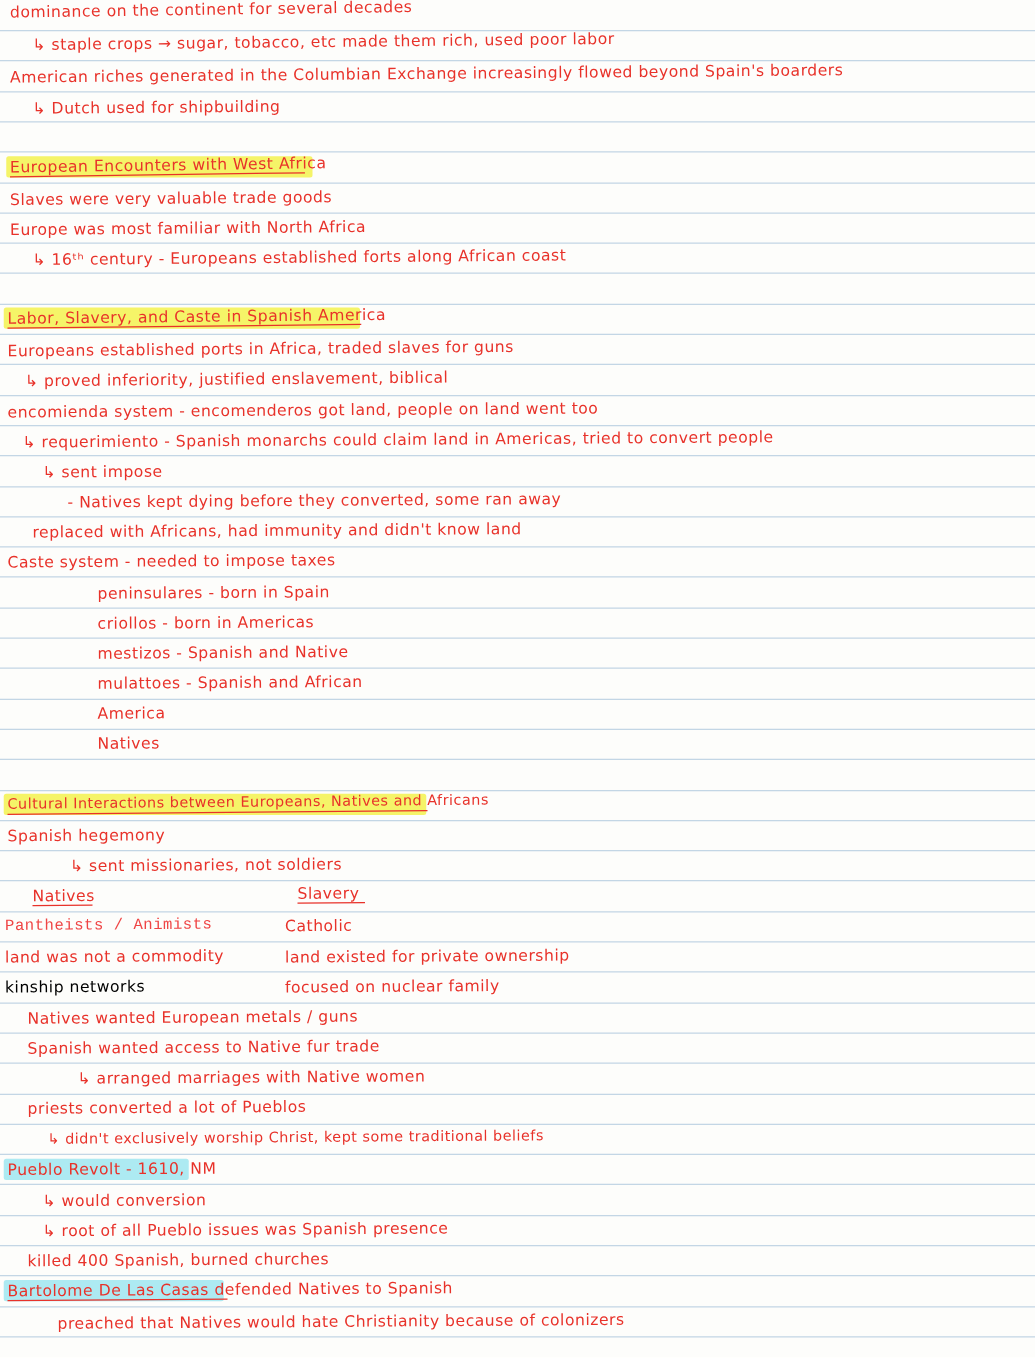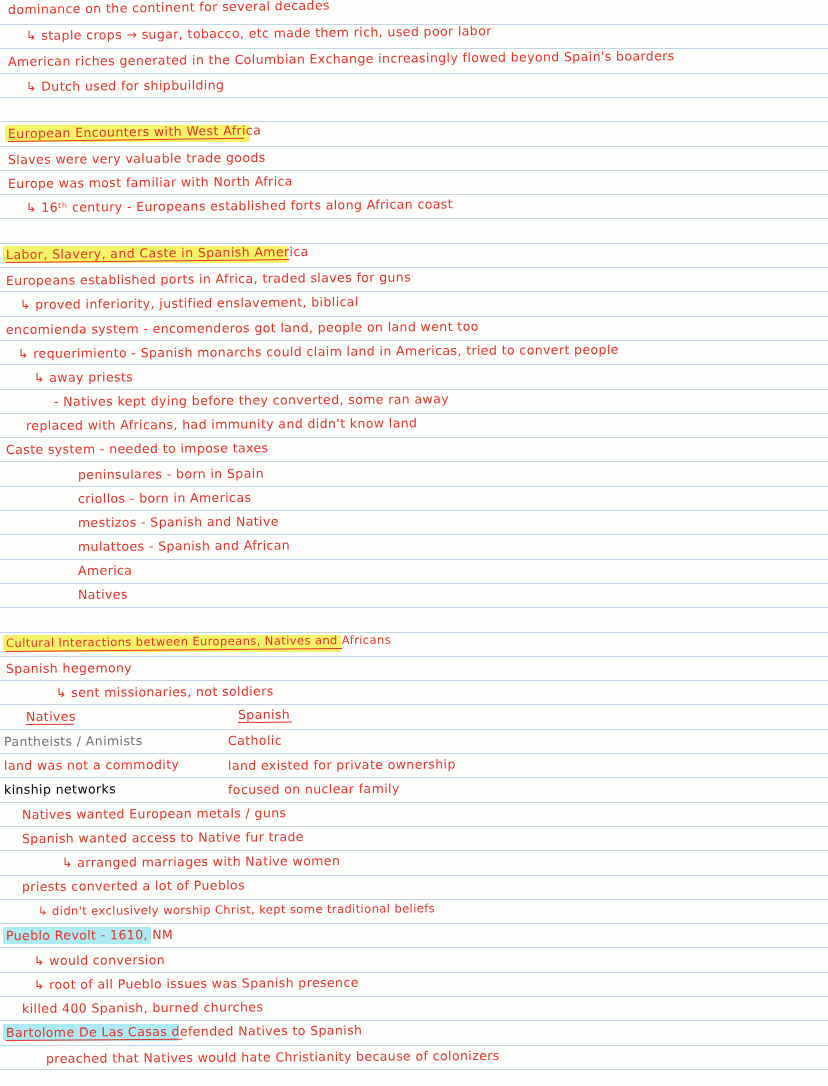--- a/index.html
+++ b/index.html
@@ -117,40 +117,40 @@
       <div class="ln" style="left: 8px; top: 152px; color: rgb(232, 50, 42); transform: rotate(-0.5deg);">Slaves were very valuable trade goods</div>
       <div class="ln" style="left: 8px; top: 176px; color: rgb(232, 50, 42); transform: rotate(-0.5deg);">Europe was most familiar with   North Africa</div>
       <div class="ln" style="left: 26px; top: 200px; color: rgb(232, 50, 42); transform: rotate(-0.5deg);">↳ 16ᵗʰ century - Europeans established forts  along African coast</div>
       <div class="hl yellow" style="left: 3px; top: 246px; width: 285px; height: 17px;"></div>
       <div class="ln" style="left: 6px; top: 247px; color: rgb(232, 50, 42); transform: rotate(-0.6deg); font-weight: 500;">Labor, Slavery, and Caste in Spanish America</div>
       <div class="ul" style="left: 6px; top: 262px; width: 283px; background: rgb(232, 50, 42); transform: rotate(-0.6deg); transform-origin: left center;"></div>
       <div class="ln" style="left: 6px; top: 273px; color: rgb(232, 50, 42); transform: rotate(-0.5deg);">Europeans established ports in Africa, traded slaves for guns</div>
       <div class="ln" style="left: 20px; top: 297px; color: rgb(232, 50, 42); transform: rotate(-0.5deg);">↳ proved  inferiority, justified  enslavement, biblical</div>
       <div class="ln" style="left: 6px; top: 322px; color: rgb(232, 50, 42); transform: rotate(-0.4deg);">encomienda system - encomenderos got land, people on  land went too</div>
       <div class="ln" style="left: 18px; top: 346px; color: rgb(232, 50, 42); transform: rotate(-0.4deg);">↳ requerimiento - Spanish monarchs could claim land in Americas, tried to convert people</div>
-      <div class="ln" style="left: 34px; top: 370px; color: rgb(232, 50, 42); transform: rotate(-0.4deg);">↳ away  priests</div>
+      <div class="ln" style="left: 34px; top: 370px; color: rgb(232, 50, 42); transform: rotate(-0.4deg);">↳ sent  impose</div>
       <div class="ln" style="left: 54px; top: 394px; color: rgb(232, 50, 42); transform: rotate(-0.4deg);">- Natives kept dying before they converted, some ran away</div>
       <div class="ln" style="left: 26px; top: 418px; color: rgb(232, 50, 42); transform: rotate(-0.4deg);">replaced  with  Africans, had immunity and didn't know land</div>
       <div class="ln" style="left: 6px; top: 442px; color: rgb(232, 50, 42); transform: rotate(-0.4deg);">Caste system - needed to impose taxes</div>
       <div class="ln" style="left: 78px; top: 467px; color: rgb(232, 50, 42); transform: rotate(-0.4deg);">peninsulares - born in Spain</div>
       <div class="ln" style="left: 78px; top: 491px; color: rgb(232, 50, 42); transform: rotate(-0.4deg);">criollos - born in Americas</div>
       <div class="ln" style="left: 78px; top: 515px; color: rgb(232, 50, 42); transform: rotate(-0.4deg);">mestizos - Spanish and Native</div>
       <div class="ln" style="left: 78px; top: 539px; color: rgb(232, 50, 42); transform: rotate(-0.4deg);">mulattoes - Spanish and African</div>
       <div class="ln" style="left: 78px; top: 563px; color: rgb(232, 50, 42); transform: rotate(-0.4deg);">America</div>
       <div class="ln" style="left: 78px; top: 587px; color: rgb(232, 50, 42); transform: rotate(-0.4deg);">Natives</div>
       <div class="hl yellow" style="left: 3px; top: 635px; width: 338px; height: 17px;"></div>
       <div class="ln sm" style="left: 6px; top: 636px; color: rgb(232, 50, 42); transform: rotate(-0.5deg); font-weight: 500;">Cultural Interactions between Europeans, Natives and Africans</div>
       <div class="ul" style="left: 6px; top: 651px; width: 336px; background: rgb(232, 50, 42); transform: rotate(-0.5deg); transform-origin: left center;"></div>
       <div class="ln" style="left: 6px; top: 661px; color: rgb(232, 50, 42); transform: rotate(-0.4deg);">Spanish  hegemony</div>
       <div class="ln" style="left: 56px; top: 685px; color: rgb(232, 50, 42); transform: rotate(-0.4deg);">↳ sent  missionaries, not soldiers</div>
       <div class="ln" style="left: 26px; top: 709px; color: rgb(232, 50, 42); transform: rotate(-0.4deg);">Natives</div>
       <div class="ul" style="left: 26px; top: 724px; width: 48px; background: rgb(232, 50, 42); transform: rotate(-0.4deg); transform-origin: left center;"></div>
-      <div class="ln" style="left: 238px; top: 707px; color: rgb(232, 50, 42); transform: rotate(-0.4deg);">Spanish</div>
+      <div class="ln" style="left: 238px; top: 707px; color: rgb(232, 50, 42); transform: rotate(-0.4deg);">Slavery</div>
       <div class="ul" style="left: 238px; top: 722px; width: 54px; background: rgb(232, 50, 42); transform: rotate(-0.4deg); transform-origin: left center;"></div>
-      <div class="ln" style="left: 4px; top: 734px; color: #737373; transform: rotate(-0.4deg);">Pantheists / Animists</div>
+      <div class="ln" style="left: 4px; top: 734px; color: #ef4444; transform: rotate(-0.4deg); font-family: Liberation Mono, monospace;">Pantheists / Animists</div>
       <div class="ln" style="left: 228px; top: 733px; color: rgb(232, 50, 42); transform: rotate(-0.4deg);">Catholic</div>
       <div class="ln" style="left: 4px; top: 758px; color: rgb(232, 50, 42); transform: rotate(-0.4deg);">land was not a commodity</div>
       <div class="ln" style="left: 228px; top: 758px; color: rgb(232, 50, 42); transform: rotate(-0.4deg);">land existed for private ownership</div>
       <div class="ln" style="left: 4px; top: 782px; color: #000000; transform: rotate(-0.4deg);">kinship networks</div>
       <div class="ln" style="left: 228px; top: 782px; color: rgb(232, 50, 42); transform: rotate(-0.4deg);">focused on nuclear family</div>
       <div class="ln" style="left: 22px; top: 807px; color: rgb(232, 50, 42); transform: rotate(-0.4deg);">Natives wanted  European  metals / guns</div>
       <div class="ln" style="left: 22px; top: 831px; color: rgb(232, 50, 42); transform: rotate(-0.4deg);">Spanish wanted access to Native fur trade</div>
       <div class="ln" style="left: 62px; top: 855px; color: rgb(232, 50, 42); transform: rotate(-0.4deg);">↳ arranged  marriages with  Native women</div>
       <div class="ln" style="left: 22px; top: 879px; color: rgb(232, 50, 42); transform: rotate(-0.4deg);">priests converted a lot of Pueblos</div>
       <div class="ln sm" style="left: 38px; top: 904px; color: rgb(232, 50, 42); transform: rotate(-0.4deg);">↳ didn't exclusively worship Christ, kept some traditional beliefs</div>

